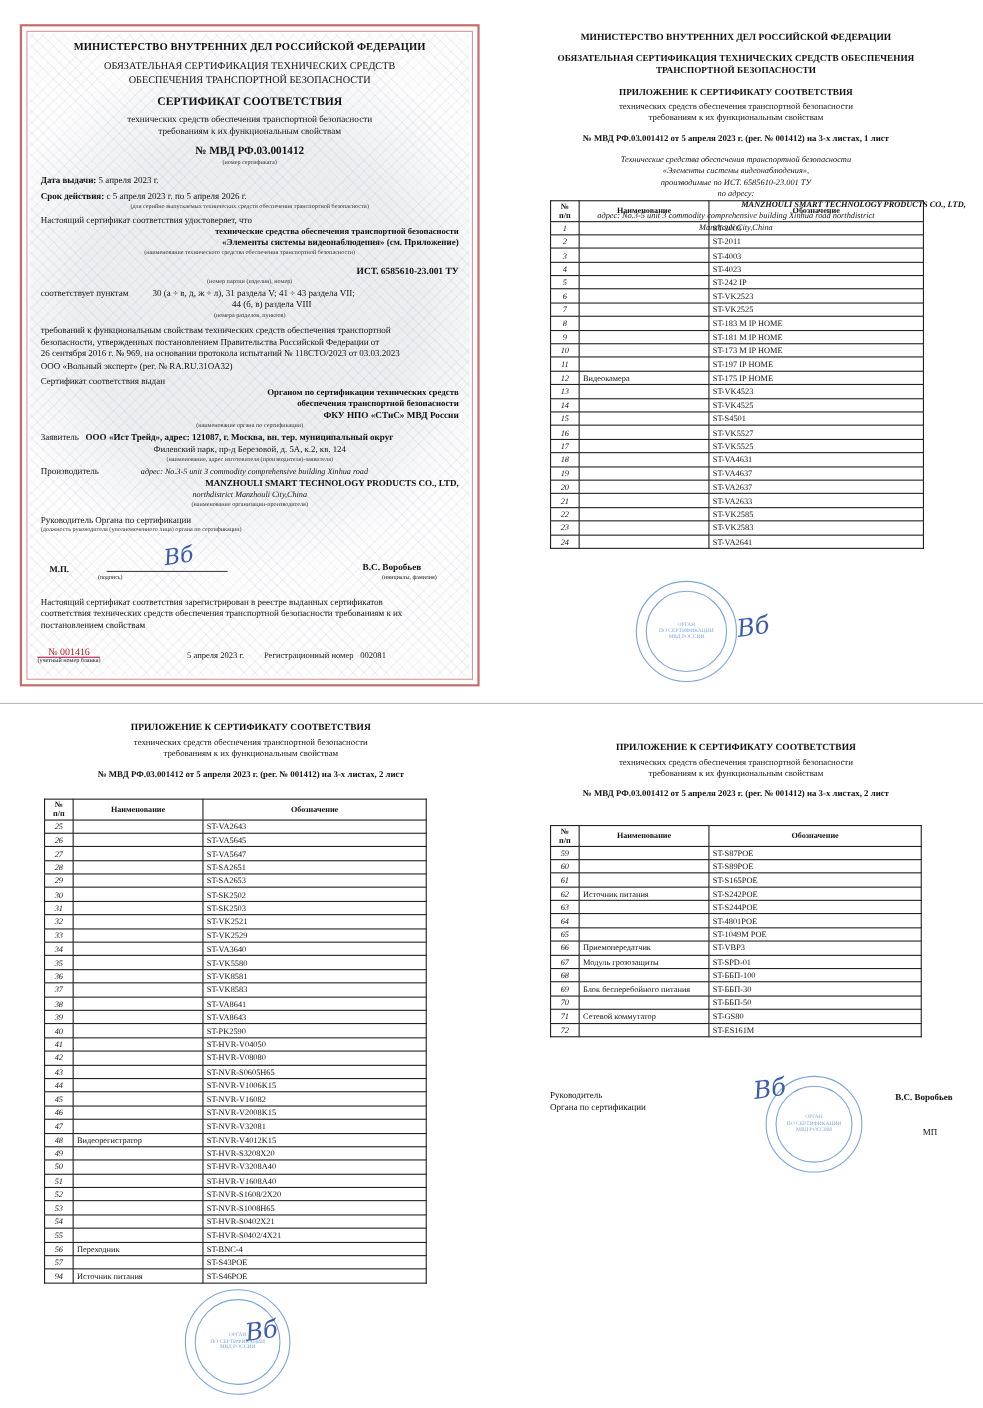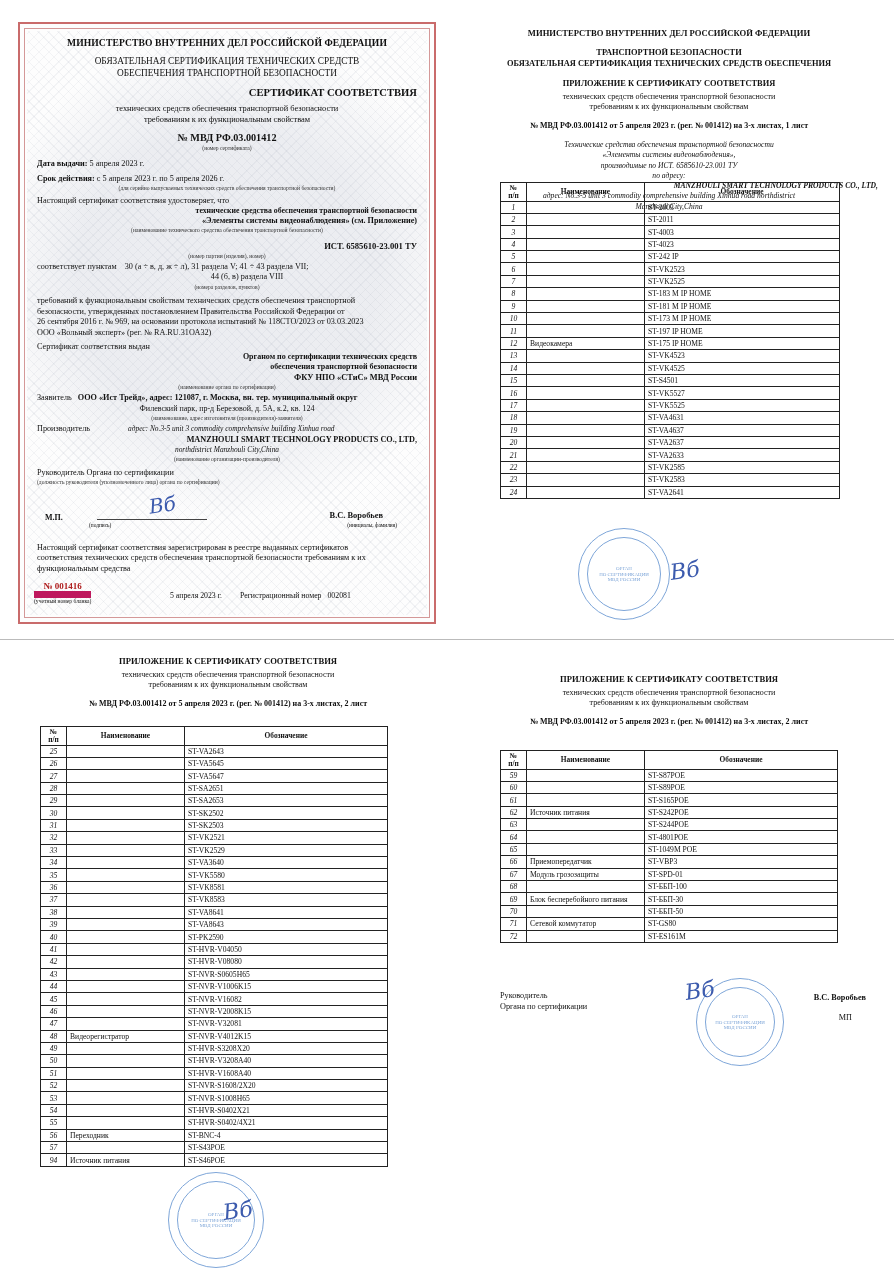--- a/index.html
+++ b/index.html
@@ -46,21 +46,21 @@
   }
   .cert-inner {
     position: relative;
     padding: 10px 14px 6px 14px;
     font-size: 8.2px;
     line-height: 1.28;
     text-align: center;
   }
   .cert-inner .t1 { font-weight: bold; font-size: 9.6px; letter-spacing: .1px; }
   .cert-inner .t2 { font-weight: normal; font-size: 9.3px; margin-top: 6px; line-height: 1.3; }
-  .cert-inner .t3 { font-weight: bold; font-size: 10.6px; margin-top: 7px; text-align: right; }
+  .cert-inner .t3 { font-weight: bold; font-size: 10.6px; margin-top: 7px; }
   .cert-inner .t4 { font-size: 8.4px; margin-top: 3px; line-height: 1.32; }
   .cert-num { font-weight: bold; font-size: 10.2px; margin-top: 6px; }
   .tiny { font-size: 5.6px; color: #333; margin-top: 1px; }
   .row-l { text-align: left; margin-top: 5px; font-size: 8.2px; }
   .center { text-align: center; }
   .ital { font-style: italic; }
   .bold { font-weight: bold; text-align: right; }
 
   .sig-area { position: relative; margin-top: 2px; height: 54px; }
   .sig-line { position: absolute; left: 60px; top: 30px; width: 110px; border-bottom: 1px solid #444; }
@@ -75,21 +75,21 @@
     color: #1b3fa0;
     font-style: italic;
     transform: rotate(-8deg);
     opacity: .85;
     pointer-events: none;
   }
 
   .blank-no {
     position: absolute; left: 14px; bottom: 18px; text-align: center;
   }
-  .blank-no .n { color: #b02020; font-weight: bold; font-size: 9px; border-bottom: 7px solid #be185d; }
+  .blank-no .n { color: #b02020; font-weight: normal; font-size: 9px; border-bottom: 1px solid #be185d; }
   .blank-no .c { font-size: 5.6px; }
   .reg-line { position: absolute; left: 150px; bottom: 22px; font-size: 7.8px; }
 
   
   .annex-head { text-align: center; font-size: 8.4px; line-height: 1.35; }
   .annex-head .h1 { font-weight: bold; font-size: 8.6px; }
   .annex-head .h2 { font-weight: bold; font-size: 8.4px; margin-top: 7px; line-height: 1.35; }
   .annex-head .h3 { font-weight: bold; font-size: 8.4px; margin-top: 9px; }
   .annex-head .h4 { font-size: 8px; margin-top: 2px; line-height: 1.35; }
   .annex-head .h5 { font-weight: bold; font-size: 8px; margin-top: 8px; font-family: Liberation Serif, serif; }
@@ -183,21 +183,21 @@
         <div class="row-l" style="margin-top:3px;">Настоящий сертификат соответствия удостоверяет, что</div>
         <div class="center bold" style="font-size:7.8px;">технические средства обеспечения транспортной безопасности</div>
         <div class="center bold" style="font-size:8.2px;">«Элементы системы видеонаблюдения» (см. Приложение)</div>
         <div class="tiny center">(наименование технического средства обеспечения транспортной безопасности)</div>
 
         <div class="center bold" style="font-size:8.6px;margin-top:6px;">ИСТ. 6585610-23.001 ТУ</div>
         <div class="tiny center">(номер партии (изделия), номер)</div>
 
         <div class="row-l" style="margin-top:2px;">
           <span>соответствует пунктам</span>
-          <span style="display:inline-block;margin-left:6px;">
+          <span style="display:inline-block;margin-left:20px;">
             <span>30 (а ÷ в, д, ж ÷ л), 31 раздела V; 41 ÷ 43 раздела VII;</span>
           </span>
         </div>
         <div class="center" style="font-size:8.2px;margin-left:40px;">44 (б, в) раздела VIII</div>
         <div class="tiny center">(номера разделов, пунктов)</div>
 
         <div class="row-l" style="line-height:1.3;">
           <div>требований к функциональным свойствам технических средств обеспечения транспортной</div>
           <div>безопасности, утвержденных постановлением Правительства Российской Федерации от</div>
           <div>26 сентября 2016 г. № 969, на основании протокола испытаний № 118СТО/2023 от 03.03.2023</div>
@@ -235,42 +235,42 @@
           <span class="handsig" style="left:112px; top:4px; font-size:20px;">Вб</span>
           <span class="sig-line"></span>
           <span class="sig-cap">(подпись)</span>
           <span class="sig-name">В.С. Воробьев</span>
           <span class="sig-cap2">(инициалы, фамилия)</span>
         </div>
 
         <div class="row-l" style="margin-top:0px;line-height:1.3;">
           <div>Настоящий сертификат соответствия зарегистрирован в реестре выданных сертификатов</div>
           <div>соответствия технических средств обеспечения транспортной безопасности требованиям к их</div>
-          <div>функциональным средства</div>
+          <div>постановлением свойствам</div>
         </div>
       </div>
 
       <div class="blank-no">
         <div class="n">№ 001416</div>
         <div class="c">(учетный номер бланка)</div>
       </div>
       <div class="reg-line">
         <span>5 апреля 2023 г.</span>
         <span style="margin-left:16px;">Регистрационный номер</span>
         <span style="margin-left:4px;">002081</span>
       </div>
     </div>
   </div>
 
   <div class="quad" id="q-tr">
     <div class="annex-head">
       <div class="h1">МИНИСТЕРСТВО ВНУТРЕННИХ ДЕЛ РОССИЙСКОЙ ФЕДЕРАЦИИ</div>
       <div class="h2">
+        <div>ОБЯЗАТЕЛЬНАЯ СЕРТИФИКАЦИЯ ТЕХНИЧЕСКИХ СРЕДСТВ ОБЕСПЕЧЕНИЯ</div>
         <div>ТРАНСПОРТНОЙ БЕЗОПАСНОСТИ</div>
-        <div>ОБЯЗАТЕЛЬНАЯ СЕРТИФИКАЦИЯ ТЕХНИЧЕСКИХ СРЕДСТВ ОБЕСПЕЧЕНИЯ</div>
       </div>
       <div class="h3">ПРИЛОЖЕНИЕ К СЕРТИФИКАТУ СООТВЕТСТВИЯ</div>
       <div class="h4">
         <div>технических средств обеспечения транспортной безопасности</div>
         <div>требованиям к их функциональным свойствам</div>
       </div>
       <div class="h5">№ МВД РФ.03.001412 от 5 апреля 2023 г. (рег. № 001412) на 3-х листах, 1 лист</div>
       <div class="addr">
         <div>Технические средства обеспечения транспортной безопасности</div>
         <div>«Элементы системы видеонаблюдения»,</div>
@@ -717,21 +717,21 @@
               <td class="des">ST-ES161M</td>
             </tr>
           </tbody>
         </table>
     </div>
     <div class="sign-block" style="left:40px; top:330px;">
       <div>Руководитель</div>
       <div>Органа по сертификации</div>
     </div>
     <div class="sign-block bold" style="right:12px; top:332px;">В.С. Воробьев</div>
-    <div class="sign-block" style="right:26px; top:352px;">МП</div>
+    <div class="sign-block" style="right:26px; top:364px;">МП</div>
     <div class="handsig" style="left:225px; top:318px; font-size:22px;">Вб</div>
     <div class="stamp" style="left:236px; top:318px; width:88px; height:88px;">
       <div class="core">
         <div>ОРГАН</div>
         <div>ПО СЕРТИФИКАЦИИ</div>
         <div>МВД РОССИИ</div>
       </div>
     </div>
   </div>
 

